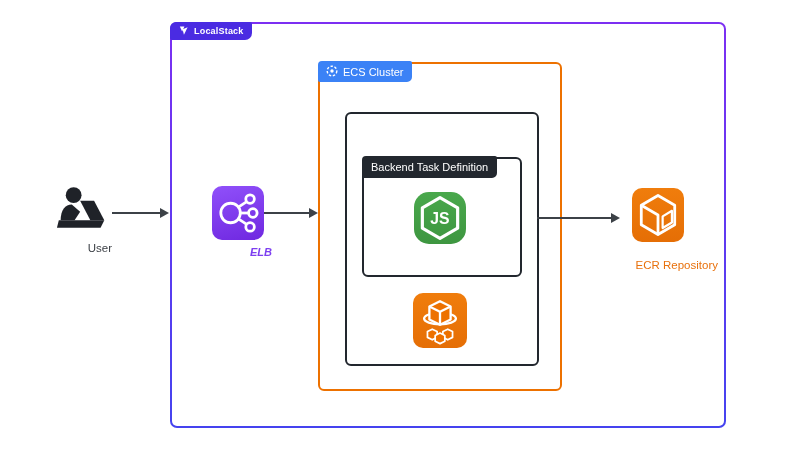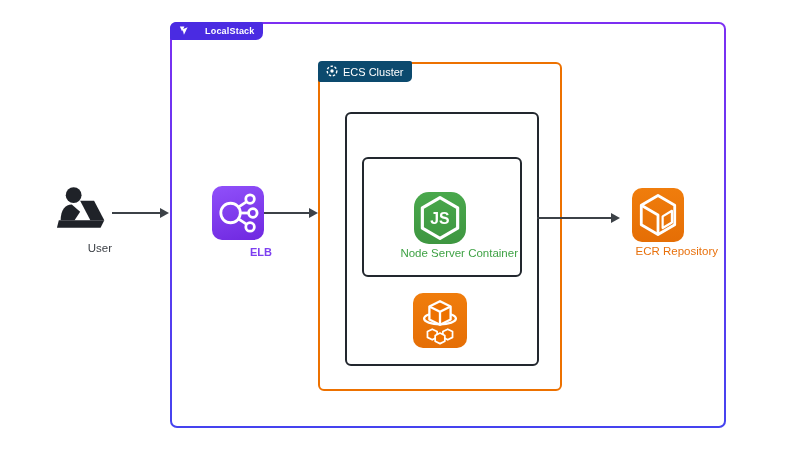--- a/index.html
+++ b/index.html
@@ -13,41 +13,41 @@
   .ls-inner{position:absolute;left:2px;top:2px;right:2px;bottom:2px;background:#ffffff;border-radius:5px;}
   
   .ecs-box{position:absolute;left:318px;top:62px;width:240px;height:325px;
     border:2px solid #ED7100;border-radius:6px;background:#ffffff;}
   .be-box{position:absolute;left:345px;top:112px;width:190px;height:250px;
     border:2px solid #22272E;border-radius:6px;background:#ffffff;}
   .td-box{position:absolute;left:362px;top:157px;width:156px;height:116px;
     border:2px solid #22272E;border-radius:6px;background:#ffffff;}
   
   .badge{position:absolute;display:flex;align-items:center;color:#ffffff;white-space:nowrap;z-index:5;}
-  .ls-badge{left:170px;top:22px;height:18px;padding:0 8px;gap:16px;background:#4A2BE2;
+  .ls-badge{left:170px;top:22px;height:18px;padding:0 8px;gap:5px;background:#4A2BE2;
     border-radius:6px 2px 7px 2px;font-size:9px;font-weight:700;letter-spacing:.2px;}
-  .ecs-badge{left:318px;top:61px;height:21px;padding:0 8px;gap:5px;background:#0c4a6e;
+  .ecs-badge{left:318px;top:61px;height:21px;padding:0 8px;gap:5px;background:#3b82f6;
     border-radius:4px 2px 5px 2px;font-size:11px;}
   .be-badge{left:345px;top:111px;height:22px;padding:0 9px;background:#22272E;
     border-radius:4px 2px 5px 2px;font-size:11px;}
   .td-badge{left:362px;top:156px;height:22px;padding:0 9px;background:#22272E;
     border-radius:4px 2px 5px 2px;font-size:11px;}
   
   .icon{position:absolute;border-radius:10px;display:flex;align-items:center;justify-content:center;z-index:6;}
   .icon svg{display:block;}
   .elb-icon{left:212px;top:186px;width:52px;height:54px;background:linear-gradient(165deg,#9050FA 0%,#6F28E0 100%);}
   .node-icon{left:414px;top:192px;width:52px;height:52px;background:linear-gradient(180deg,#49A84C 0%,#3E9640 100%);border-radius:15px;}
   .ecssvc-icon{left:413px;top:293px;width:54px;height:55px;background:linear-gradient(180deg,#F07D0C 0%,#E56E05 100%);}
   .ecr-icon{left:632px;top:188px;width:52px;height:54px;background:linear-gradient(180deg,#F07D0C 0%,#E56E05 100%);}
   .user-wrap{position:absolute;left:56px;top:186px;width:52px;height:48px;}
   
   .label{position:absolute;text-align:right;font-size:11.5px;z-index:6;}
-  .elb-label{left:204px;top:246px;width:68px;color:#7D3FF0;font-weight:700;font-size:11px;}
+  .elb-label{left:204px;top:246px;width:68px;color:#7D3FF0;font-weight:700;font-size:11px;font-style:italic;}
   .node-label{left:362px;top:247px;width:156px;color:#3FA245;}
-  .ecr-label{left:598px;top:245px;width:120px;color:#E8710D;}
+  .ecr-label{left:598px;top:259px;width:120px;color:#E8710D;}
   .user-label{left:52px;top:242px;width:60px;color:#3B3F45;}
   
   .arrow{position:absolute;height:12px;z-index:4;}
   .arrow .shaft{position:absolute;left:0;right:7px;top:50%;height:2px;margin-top:-1px;background:#3C4147;}
   .arrow .head{position:absolute;right:0;top:50%;margin-top:-5px;width:0;height:0;
     border-left:9px solid #3C4147;border-top:5px solid transparent;border-bottom:5px solid transparent;}
   .arrow1{left:112px;top:207px;width:57px;}
   .arrow2{left:264px;top:207px;width:54px;}
   .arrow3{left:537px;top:212px;width:83px;}
 </style>
@@ -76,28 +76,30 @@
         <circle cx="6" cy="6" r="4.8" fill="none" stroke="#ffffff" stroke-width="1.4" stroke-dasharray="2.4 1.7"></circle>
         <circle cx="6" cy="6" r="1.7" fill="#ffffff"></circle>
       </svg>
     </span>
     <span>ECS Cluster</span>
   </div>
 
   <div class="be-box"></div>
 
   <div class="td-box"></div>
+  <div class="badge td-badge">
+    <span>Backend Task Definition</span>
+  </div>
 
   <div class="icon node-icon">
     <svg width="52" height="52" viewBox="0 0 56 56">
       <polygon points="28,6 47,17 47,39 28,50 9,39 9,17" fill="none" stroke="#ffffff" stroke-width="3.4" stroke-linejoin="round"></polygon>
       <text x="28" y="34" text-anchor="middle" font-family="Liberation Sans, sans-serif" font-size="17" font-weight="700" fill="#ffffff">JS</text>
     </svg>
   </div>
-  <div class="label node-label">Node Server Container</div>
 
   <div class="icon ecssvc-icon">
     <svg width="54" height="55" viewBox="0 0 56 56">
       <ellipse cx="28" cy="26" rx="16.5" ry="6" fill="none" stroke="#ffffff" stroke-width="2.4"></ellipse>
       <g stroke="#ffffff" stroke-width="2.4" stroke-linejoin="round" fill="#ED7100">
         <polygon points="28,8 39,13.5 39,27 28,32.5 17,27 17,13.5"></polygon>
         <polyline points="17,13.5 28,19 39,13.5" fill="none"></polyline>
         <line x1="28" y1="19" x2="28" y2="32.5"></line>
       </g>
       <g stroke="#ffffff" stroke-width="1.8" stroke-linejoin="round" fill="#ED7100">

